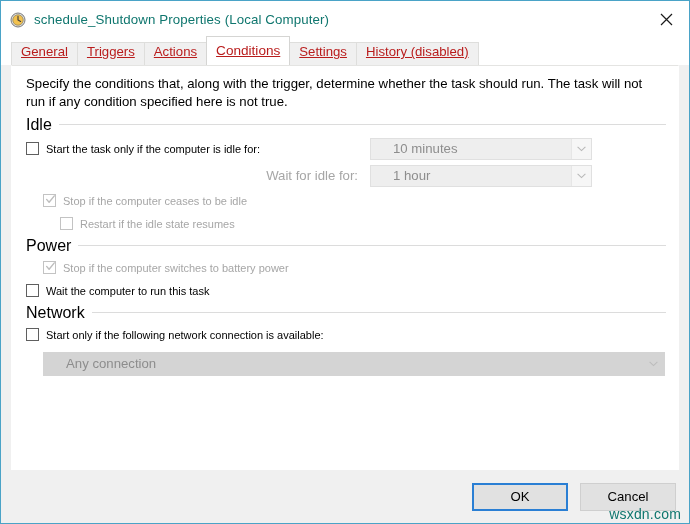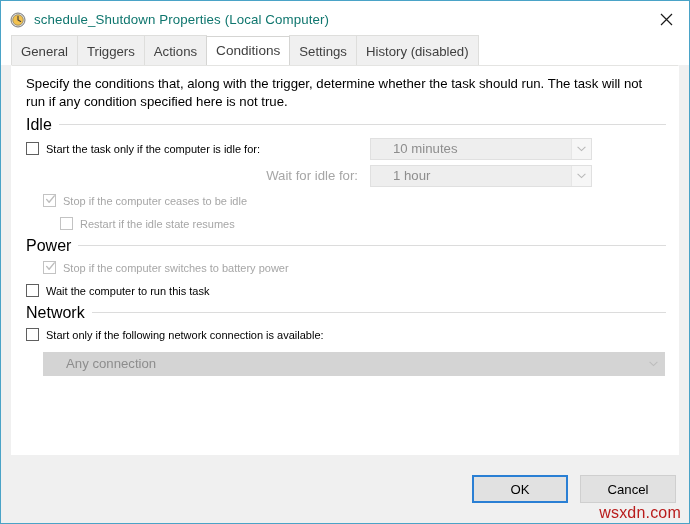--- a/index.html
+++ b/index.html
@@ -71,32 +71,33 @@
   }
   #tabstrip {
     display: flex;
     align-items: flex-end;
     height: 27px;
     position: relative;
     z-index: 2;
   }
   .tab {
     font-size: 13.2px;
-    color: #404040;
-    padding: 8px 9px 5px 9px;
+    color: #b91c1c;
+    padding: 1px 9px 5px 9px;
     background: #f0f0f0;
     border: 1px solid #dededc;
     border-bottom: none;
     margin-right: -1px;
     line-height: 15px;
     height: 16px;
     box-sizing: content-box;
     white-space: nowrap;
     cursor: default;
     position: relative;
+    text-decoration: underline;
   }
   .tab.active {
     background: #ffffff;
     border-color: #d5d5d3;
     padding-top: 6px;
     padding-bottom: 6px;
     margin-top: -2px;
     z-index: 3;
     font-size: 13.6px;
   }
@@ -256,21 +257,21 @@
   .combo.wide .combo-arrow {
     border-left: none;
     background: transparent;
     width: 22px;
   }
   .combo-arrow svg { display: block; }
 
   
   #footer {
     flex: 0 0 auto;
-    height: 68px;
+    height: 53px;
     background: #f0f0f0;
     position: relative;
     display: flex;
     align-items: center;
     justify-content: flex-end;
     padding-right: 13px;
   }
   .btn {
     width: 96px;
     height: 28px;
@@ -287,22 +288,22 @@
     cursor: default;
   }
   .btn.default {
     border: 2px solid #2a7fd4;
     background: #e1e1e1;
   }
   #watermark {
     position: absolute;
     right: 8px;
     bottom: 1px;
-    font-size: 16px;
-    color: #b91c1c;
+    font-size: 14px;
+    color: #0f766e;
     letter-spacing: 0.2px;
     white-space: nowrap;
   }
 </style>
 </head>
 <body>
 
 <div id="dialog">
 
   <div id="titlebar">

